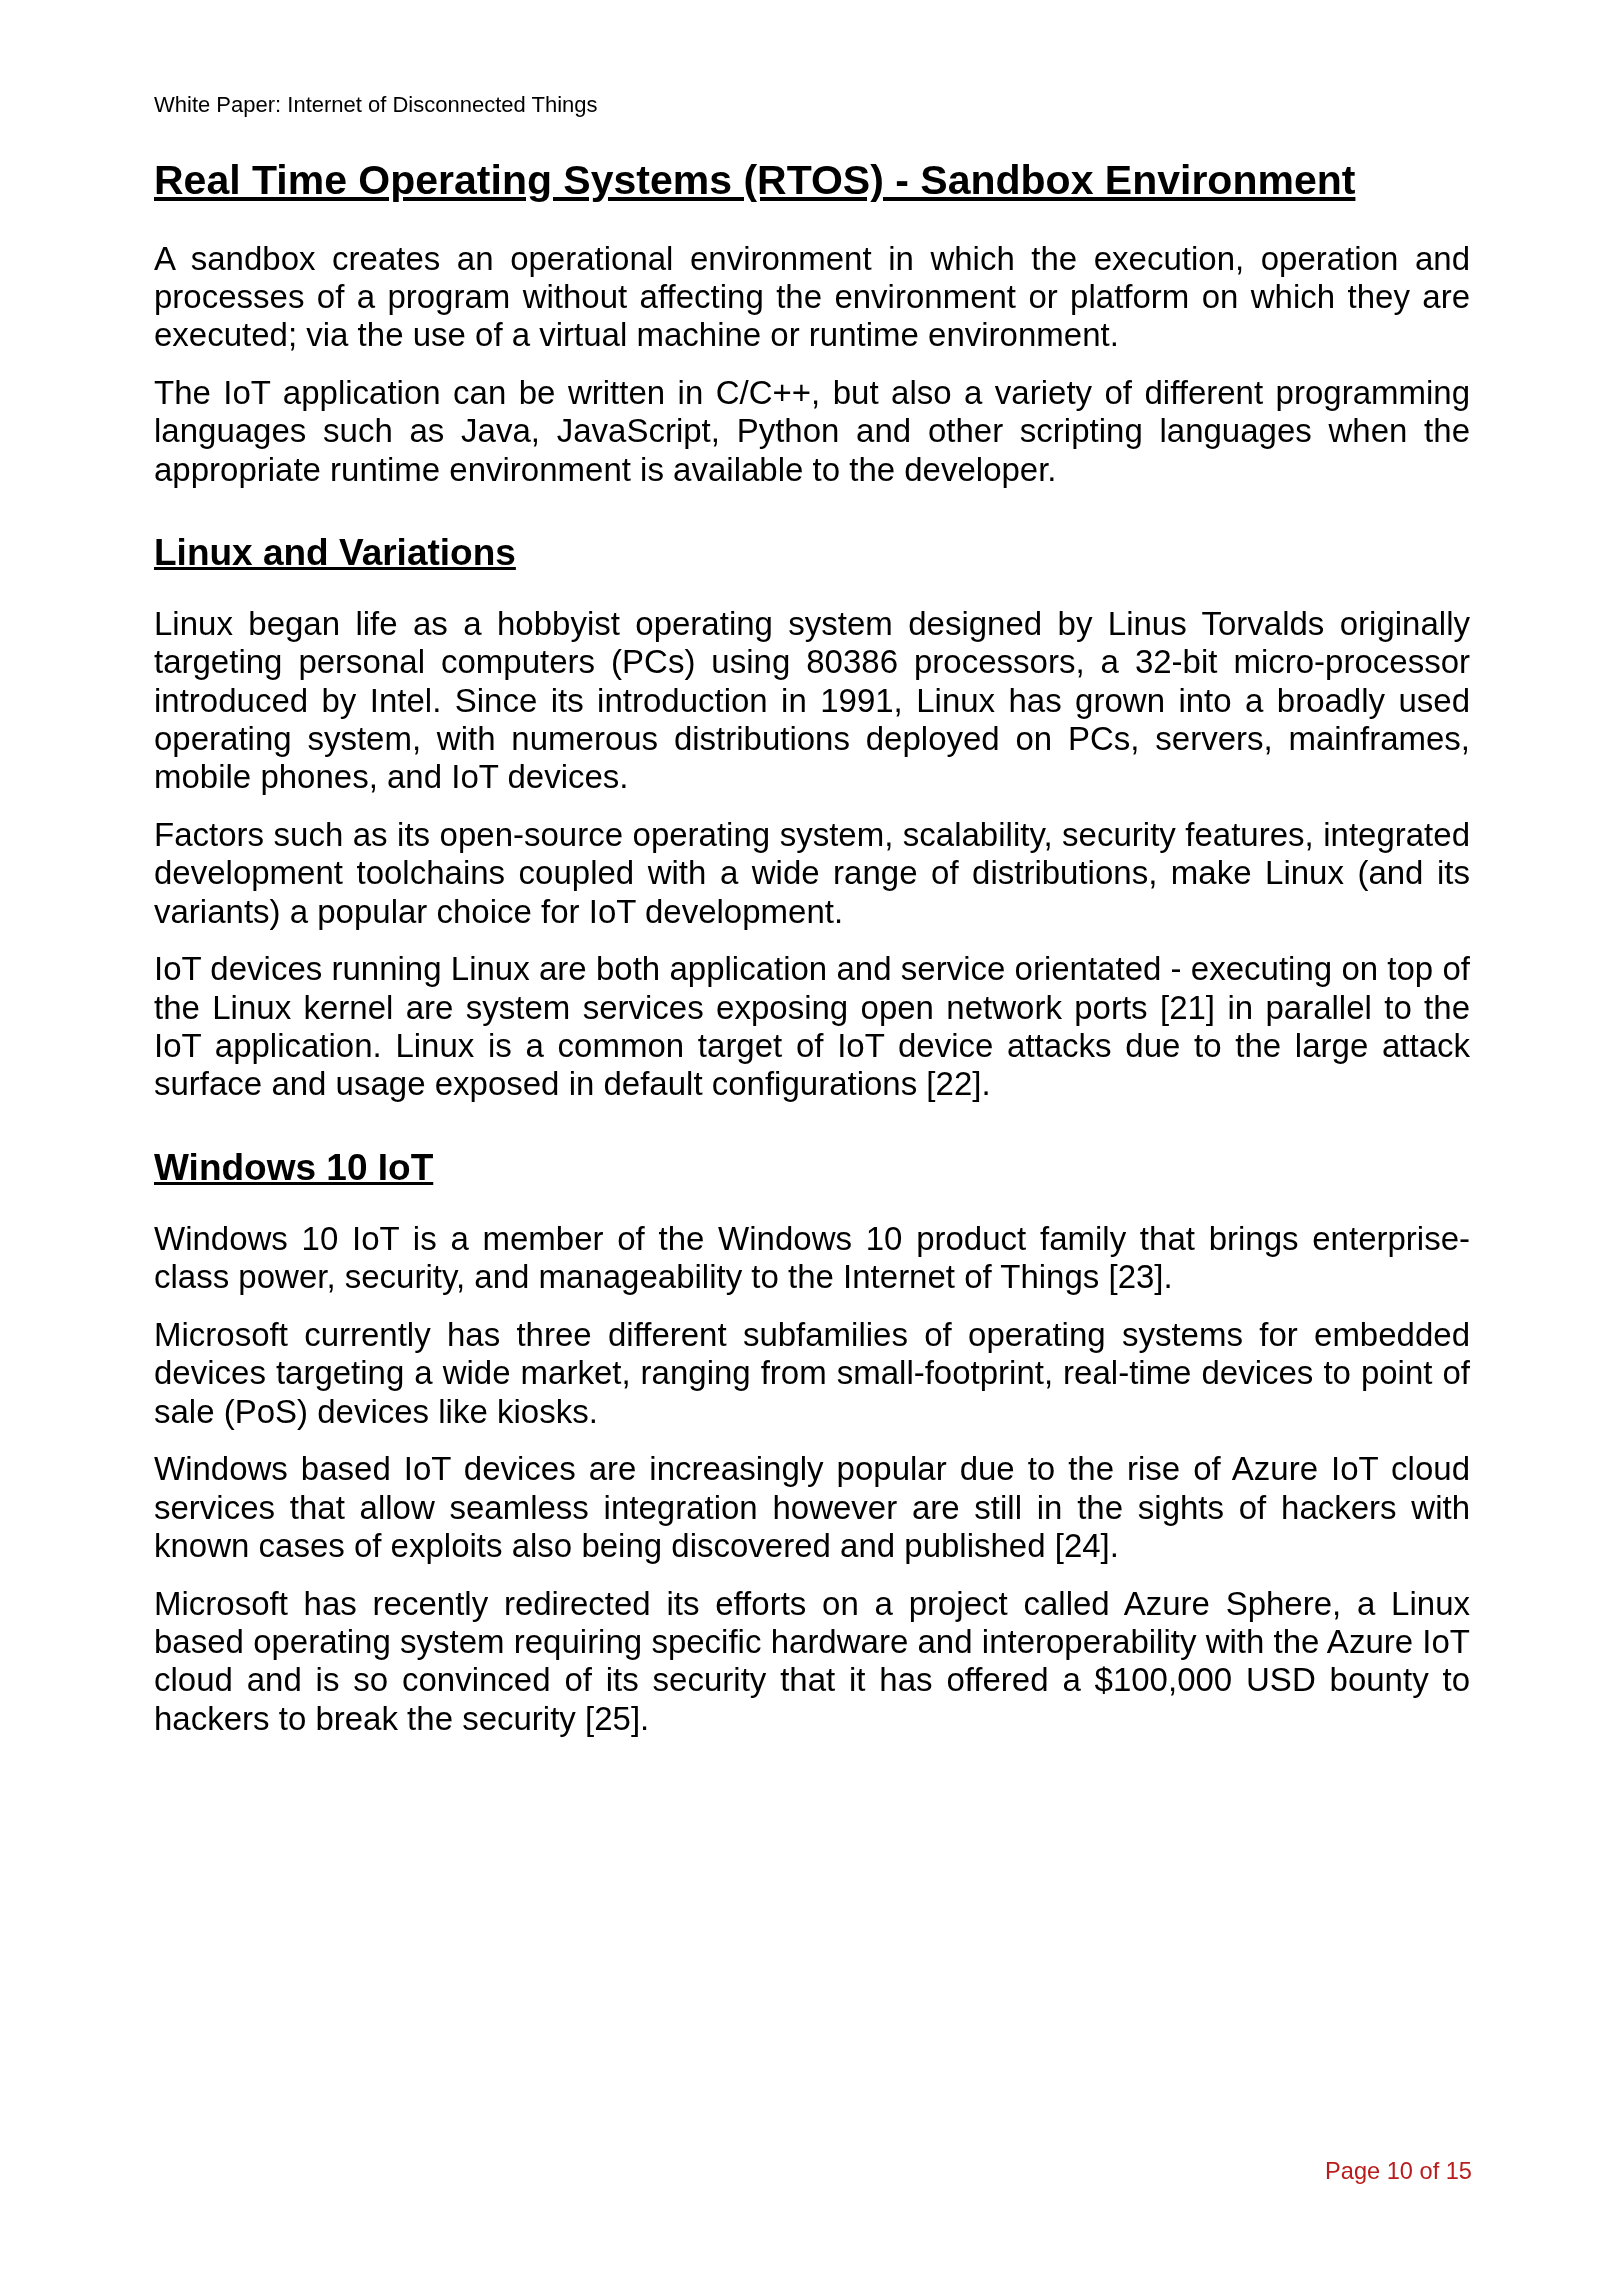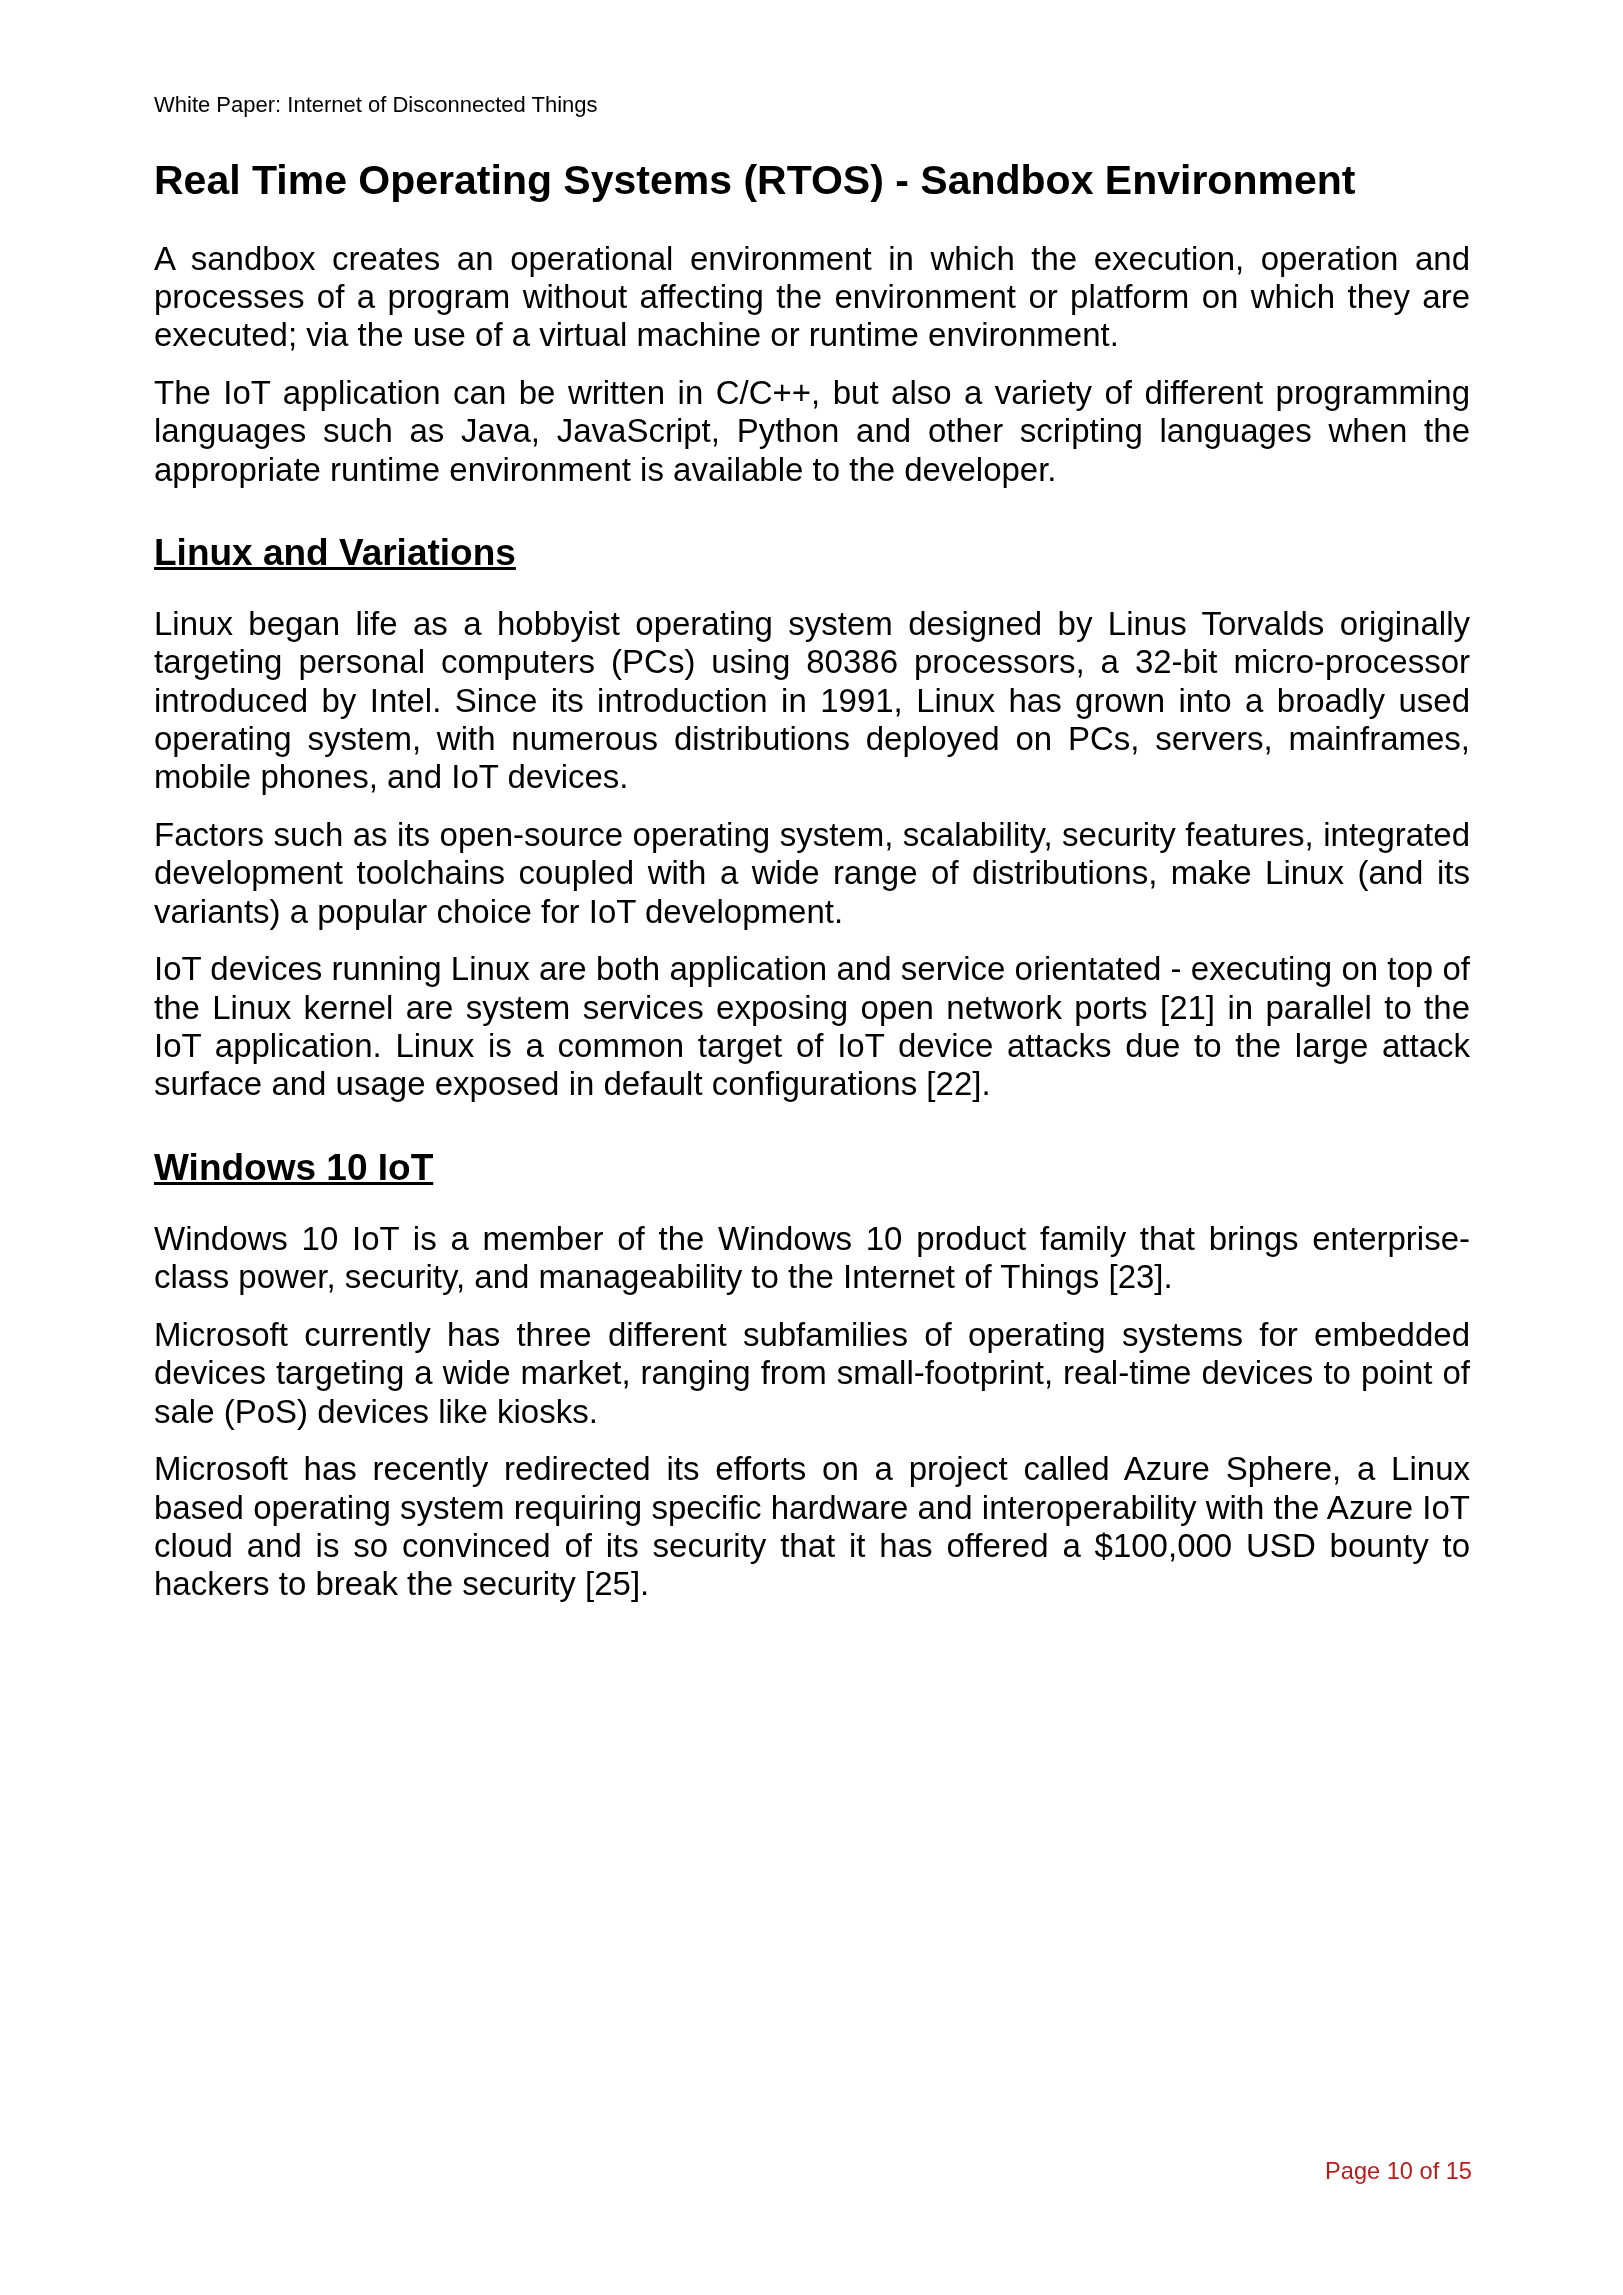--- a/index.html
+++ b/index.html
@@ -23,20 +23,21 @@
     line-height: 1.2;
     margin: 0 0 38px 0;
     color: #000000;
   }
   h1.title {
     font-size: 41px;
     line-height: 1.2;
     font-weight: bold;
     margin: 0 0 34px 0;
     letter-spacing: 0;
+    text-decoration: underline;
   }
   h2.subtitle {
     font-size: 37px;
     line-height: 1.2;
     font-weight: bold;
     margin: 42px 0 30px 0;
     text-decoration: underline;
   }
   p.body-para {
     font-size: 33px;
@@ -75,19 +76,20 @@
   <p class="body-para">Factors such as its open-source operating system, scalability, security features, integrated development toolchains coupled with a wide range of distributions, make Linux (and its variants) a popular choice for IoT development.</p>
 
   <p class="body-para">IoT devices running Linux are both application and service orientated - executing on top of the Linux kernel are system services exposing open network ports [21] in parallel to the IoT application. Linux is a common target of IoT device attacks due to the large attack surface and usage exposed in default configurations [22].</p>
 
   <h2 class="subtitle">Windows 10 IoT</h2>
 
   <p class="body-para">Windows 10 IoT is a member of the Windows 10 product family that brings enterprise-class power, security, and manageability to the Internet of Things [23].</p>
 
   <p class="body-para">Microsoft currently has three different subfamilies of operating systems for embedded devices targeting a wide market, ranging from small-footprint, real-time devices to point of sale (PoS) devices like kiosks.</p>
 
+  <p class="body-para">Windows based IoT devices are increasingly popular due to the rise of Azure IoT cloud services that allow seamless integration however are still in the sights of hackers with known cases of exploits also being discovered and published [24].</p>
 
   <p class="body-para">Microsoft has recently redirected its efforts on a project called Azure Sphere, a Linux based operating system requiring specific hardware and interoperability with the Azure IoT cloud and is so convinced of its security that it has offered a $100,000 USD bounty to hackers to break the security [25].</p>
 
   <div class="doc-footer">Page 10 of 15</div>
 
 </div>
 
 
 </body></html>

